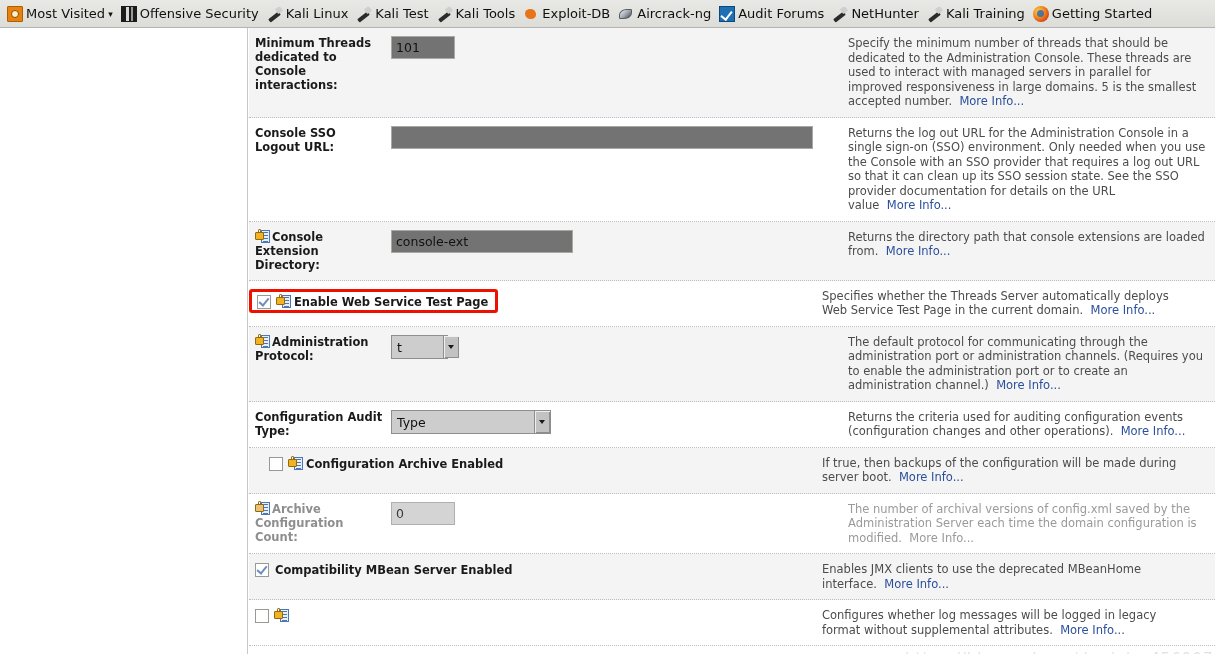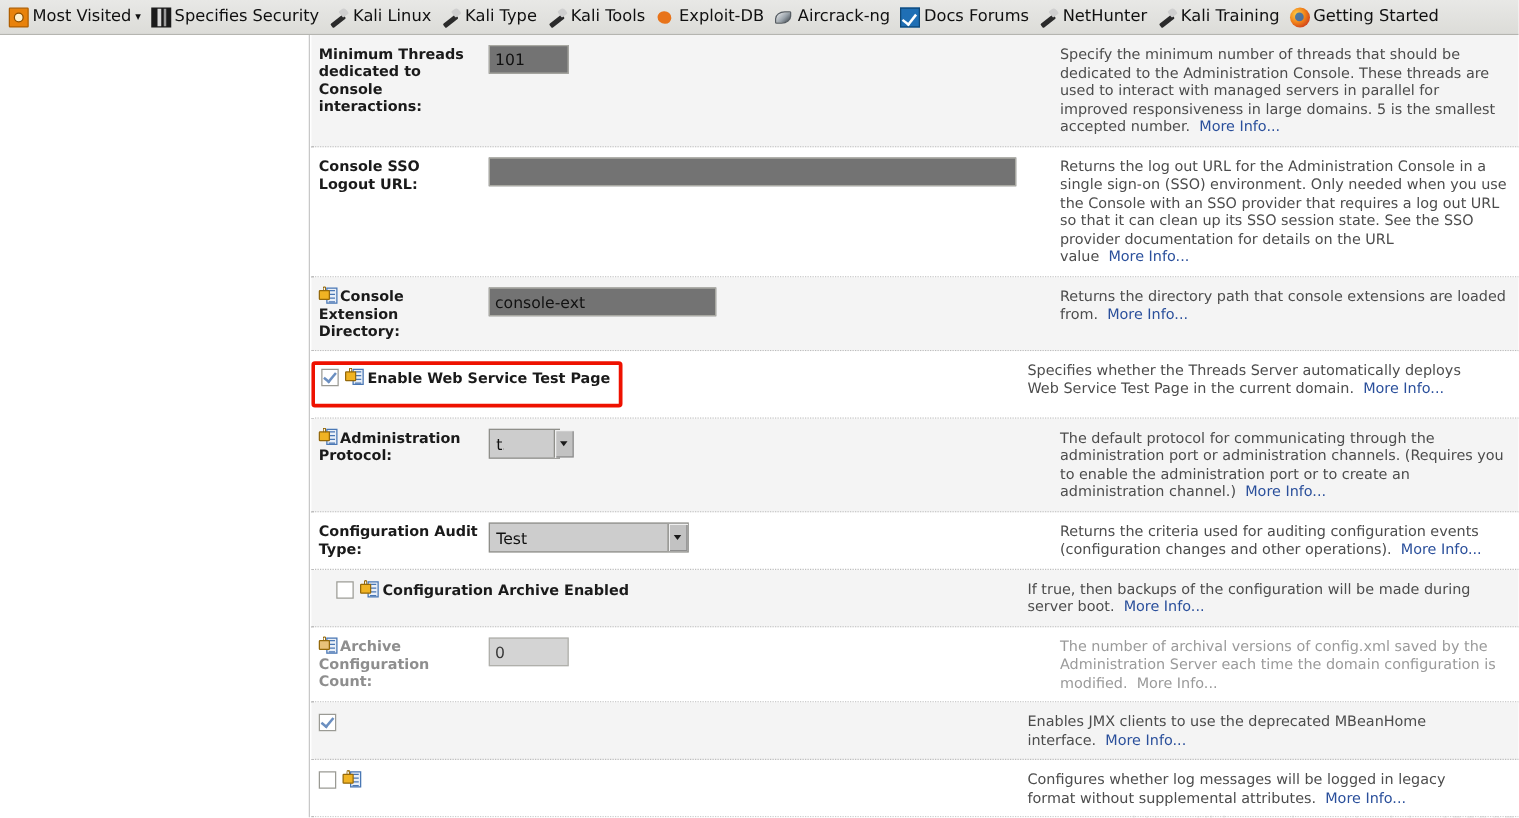--- a/index.html
+++ b/index.html
@@ -362,21 +362,21 @@
     padding-top: 1px;
   }
   .cb-label { margin-left: 1px; white-space: nowrap; }
 
   
   .annot-box {
     display: inline-flex;
     align-items: center;
     border: 3px solid #ee1100;
     border-radius: 3px;
-    padding: 3px 7px 14px 5px;
+    padding: 3px 7px 1px 5px;
     margin-left: -6px;
     background: transparent;
   }
 
   
   .watermark {
     position: absolute;
     pointer-events: none;
     color: #c9c9c9;
     opacity: .55;
@@ -392,45 +392,45 @@
 
 <div class="bookmarks-bar">
   <div id="bookmark-list" style="display:flex;align-items:center;">
       <div class="bm-item">
         <span class="bm-ico ico-mostvisited"></span>
         <span class="bm-label">Most Visited</span>
         <span class="bm-chevron">▾</span>
       </div>
       <div class="bm-item">
         <span class="bm-ico ico-offsec"></span>
-        <span class="bm-label">Specifies Security</span>
+        <span class="bm-label">Offensive Security</span>
       </div>
       <div class="bm-item">
         <span class="bm-ico ico-dragon"></span>
         <span class="bm-label">Kali Linux</span>
       </div>
       <div class="bm-item">
         <span class="bm-ico ico-dragon"></span>
-        <span class="bm-label">Kali Type</span>
+        <span class="bm-label">Kali Test</span>
       </div>
       <div class="bm-item">
         <span class="bm-ico ico-dragon"></span>
         <span class="bm-label">Kali Tools</span>
       </div>
       <div class="bm-item">
         <span class="bm-ico ico-exploit"></span>
         <span class="bm-label">Exploit-DB</span>
       </div>
       <div class="bm-item">
         <span class="bm-ico ico-aircrack"></span>
         <span class="bm-label">Aircrack-ng</span>
       </div>
       <div class="bm-item">
         <span class="bm-ico ico-forums"></span>
-        <span class="bm-label">Docs Forums</span>
+        <span class="bm-label">Audit Forums</span>
       </div>
       <div class="bm-item">
         <span class="bm-ico ico-dragon"></span>
         <span class="bm-label">NetHunter</span>
       </div>
       <div class="bm-item">
         <span class="bm-ico ico-dragon"></span>
         <span class="bm-label">Kali Training</span>
       </div>
       <div class="bm-item">
@@ -476,21 +476,21 @@
           <div class="cell-label"><span class="lock-icon"><span class="doc"></span><span class="pad"></span></span><span>Administration Protocol:</span></div>
           <div class="cell-field"><div class="select-box proto">
               <span class="sel-val">t3s</span>
               <span class="sel-arrow"></span>
             </div></div>
           <div class="cell-desc"><span>The default protocol for communicating through the administration port or administration channels. (Requires you to enable the administration port or to create an administration channel.)</span>&nbsp;&nbsp;<a href="#" class="more-info">More Info...</a></div>
         </div>
         <div class="row">
           <div class="cell-label"><span>Configuration Audit Type:</span></div>
           <div class="cell-field"><div class="select-box audit">
-              <span class="sel-val">Test</span>
+              <span class="sel-val">Type</span>
               <span class="sel-arrow"></span>
             </div></div>
           <div class="cell-desc"><span>Returns the criteria used for auditing configuration events (configuration changes and other operations).</span>&nbsp;&nbsp;<a href="#" class="more-info">More Info...</a></div>
         </div>
         <div class="row alt">
           <div class="cell-label" style="flex: 0 0 565px; width: 565px; padding-left: 20px;">
             <div class="cb-row">
               <span class="checkbox"></span>
               <span class="lock-icon">
                 <span class="doc"></span>
@@ -503,20 +503,21 @@
         </div>
         <div class="row">
           <div class="cell-label disabled"><span class="lock-icon dim"><span class="doc"></span><span class="pad"></span></span><span>Archive Configuration Count:</span></div>
           <div class="cell-field"><input type="text" class="text-box small disabled" readonly="readonly" value="0" style=""></div>
           <div class="cell-desc disabled"><span>The number of archival versions of config.xml saved by the Administration Server each time the domain configuration is modified.</span>&nbsp;&nbsp;<a href="#" class="more-info disabled">More Info...</a></div>
         </div>
         <div class="row alt">
           <div class="cell-label" style="flex: 0 0 565px; width: 565px;">
             <div class="cb-row">
               <span class="checkbox checked"></span>
+              <span class="cb-label">Compatibility MBean Server Enabled</span>
             </div>
           </div>
           <div class="cell-desc"><span>Enables JMX clients to use the deprecated MBeanHome interface.</span>&nbsp;&nbsp;<a href="#" class="more-info">More Info...</a></div>
         </div>
         <div class="row">
           <div class="cell-label" style="flex: 0 0 565px; width: 565px;">
             <div class="cb-row">
               <span class="checkbox"></span>
               <span class="lock-icon">
                 <span class="doc"></span>

